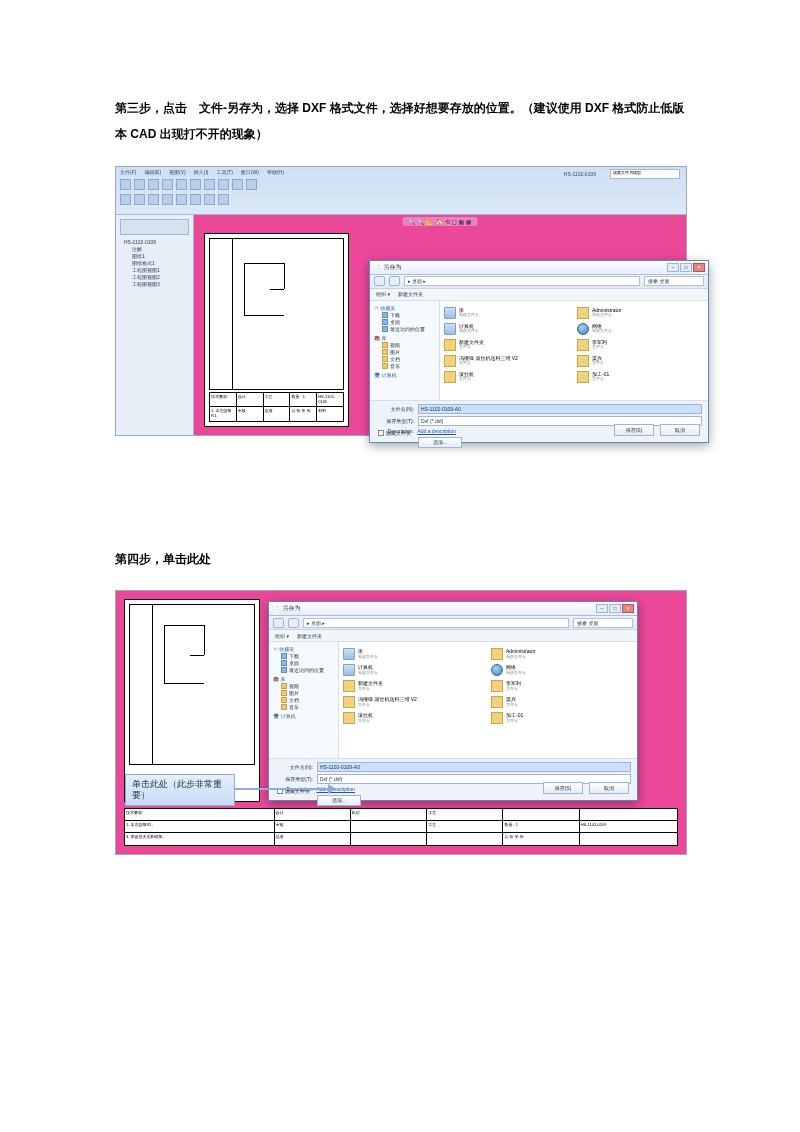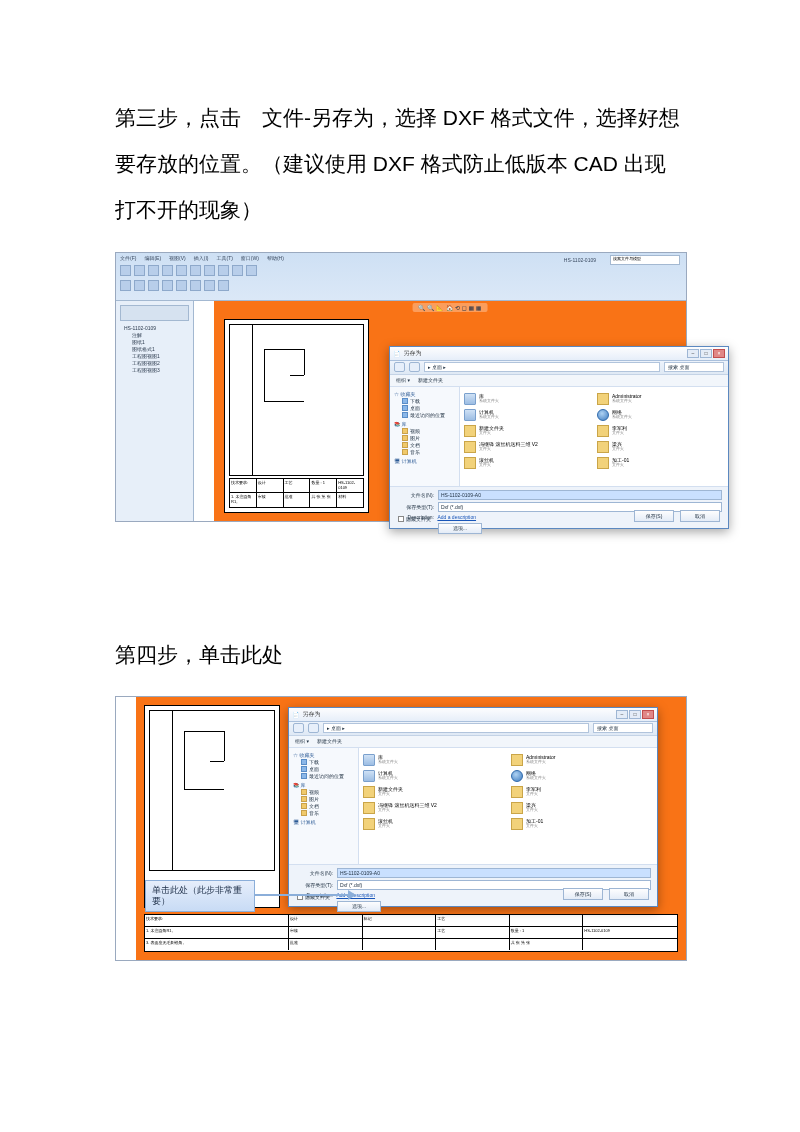--- a/index.html
+++ b/index.html
@@ -5,24 +5,24 @@
   * { box-sizing: border-box; margin: 0; padding: 0; }
   body {
     width: 800px;
     height: 1132px;
     background: #ffffff;
     font-family: "SimSun", "Microsoft YaHei", sans-serif;
     padding: 95px 115px 40px 115px;
     color: #000;
   }
   .step-text {
-    font-size: 21px;
+    font-size: 12px;
     line-height: 2.2;
     margin-bottom: 18px;
-    font-weight: 400;
+    font-weight: 700;
   }
   
   .screenshot {
     width: 572px;
     margin: 0 auto 110px auto;
     position: relative;
     border: 1px solid #9aa9bf;
   }
   .screenshot.first { height: 270px; }
   .screenshot.second { height: 265px; margin-bottom: 40px; }
@@ -53,22 +53,21 @@
     background:#e7eff9; border-right:1px solid #a3b8d1;
     font-size:5px; color:#2b3a4d; padding:4px;
   }
   .left-panel .palette { height:16px; border:1px solid #a3b8d1; background:#d6e2f0; margin-bottom:4px; }
   .tree-line { margin:1px 0; padding-left:4px; }
   .tree-line.sub { padding-left:12px; }
 
   
   .canvas {
     position:absolute; top:48px; left:78px; right:0; bottom:0;
-    background:#f97316;
-    margin-left:20px;
+    background:#ec4899;
   }
   .canvas .zoombar {
     position:absolute; top:2px; left:50%; transform:translateX(-50%);
     font-size:6px; color:#23324a; background:rgba(255,255,255,0.3);
     padding:1px 6px; border-radius:2px;
   }
   .drawing {
     position:absolute; left:10px; top:18px; width:145px; bottom:8px;
     background:#fff; border:1px solid #000;
   }

